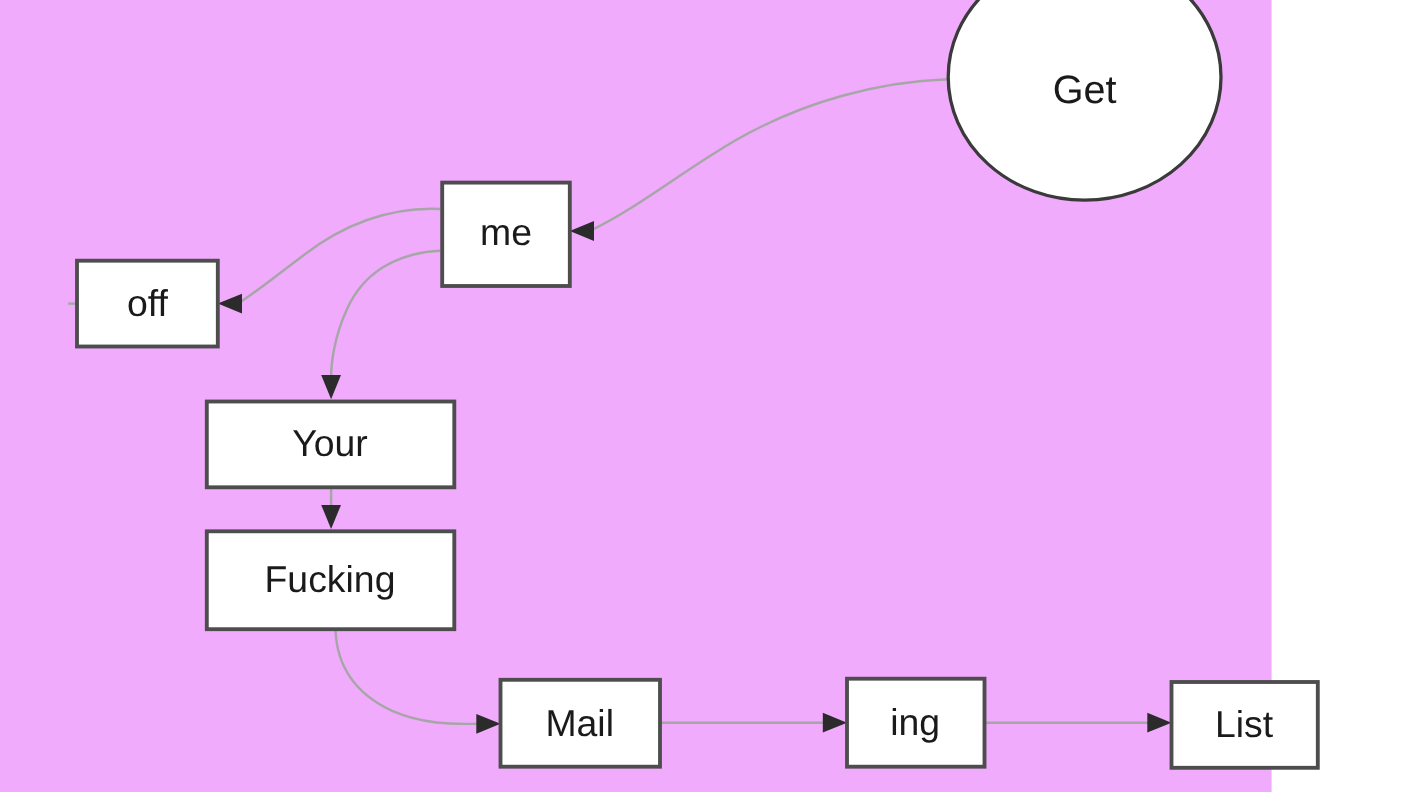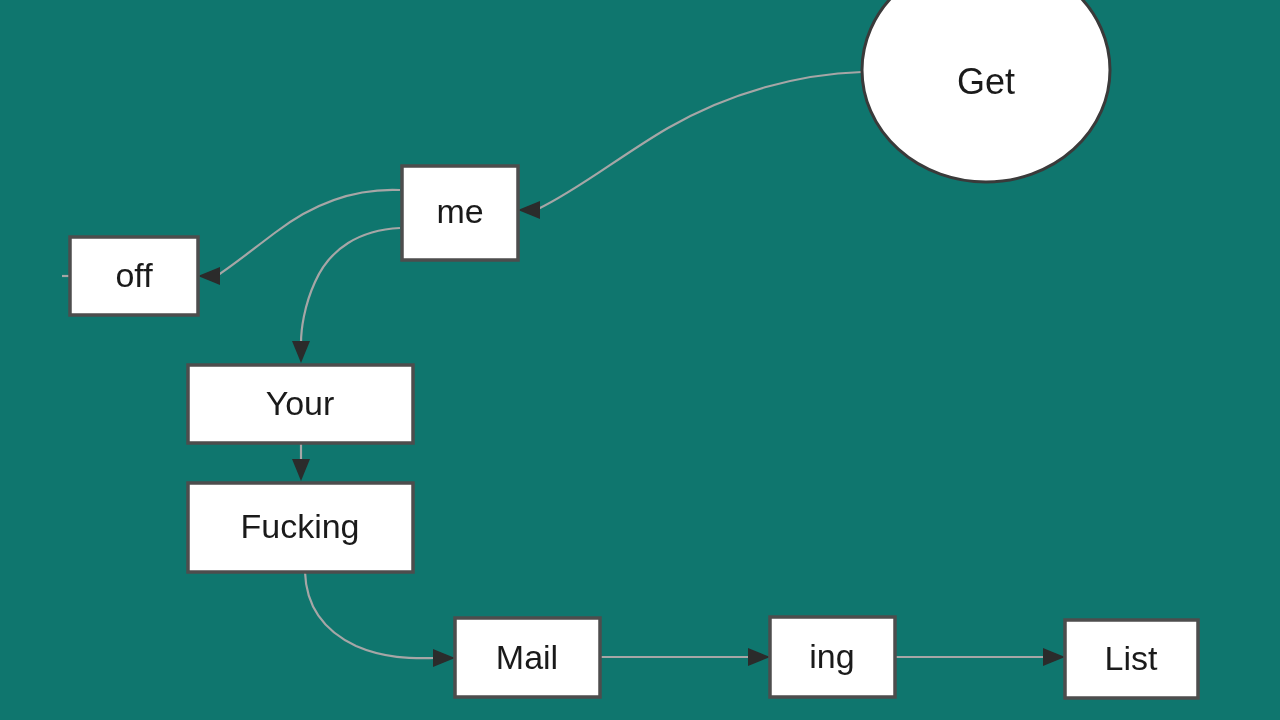--- a/index.html
+++ b/index.html
@@ -8,23 +8,23 @@
     background: #ffffff;
   }
   body {
     width: 1280px;
     height: 720px;
     overflow: hidden;
     font-family: "Liberation Sans", sans-serif;
   }
   #diagram-root {
     position: relative;
-    width: 1280px;
+    width: 1156px;
     height: 720px;
-    background: #0f766e;
+    background: #f0abfc;
   }
   svg.graph {
     display: block;
     width: 1280px;
     height: 720px;
   }
   .node-shape {
     fill: #ffffff;
     stroke: #4d4d4d;
     stroke-width: 3.5;

